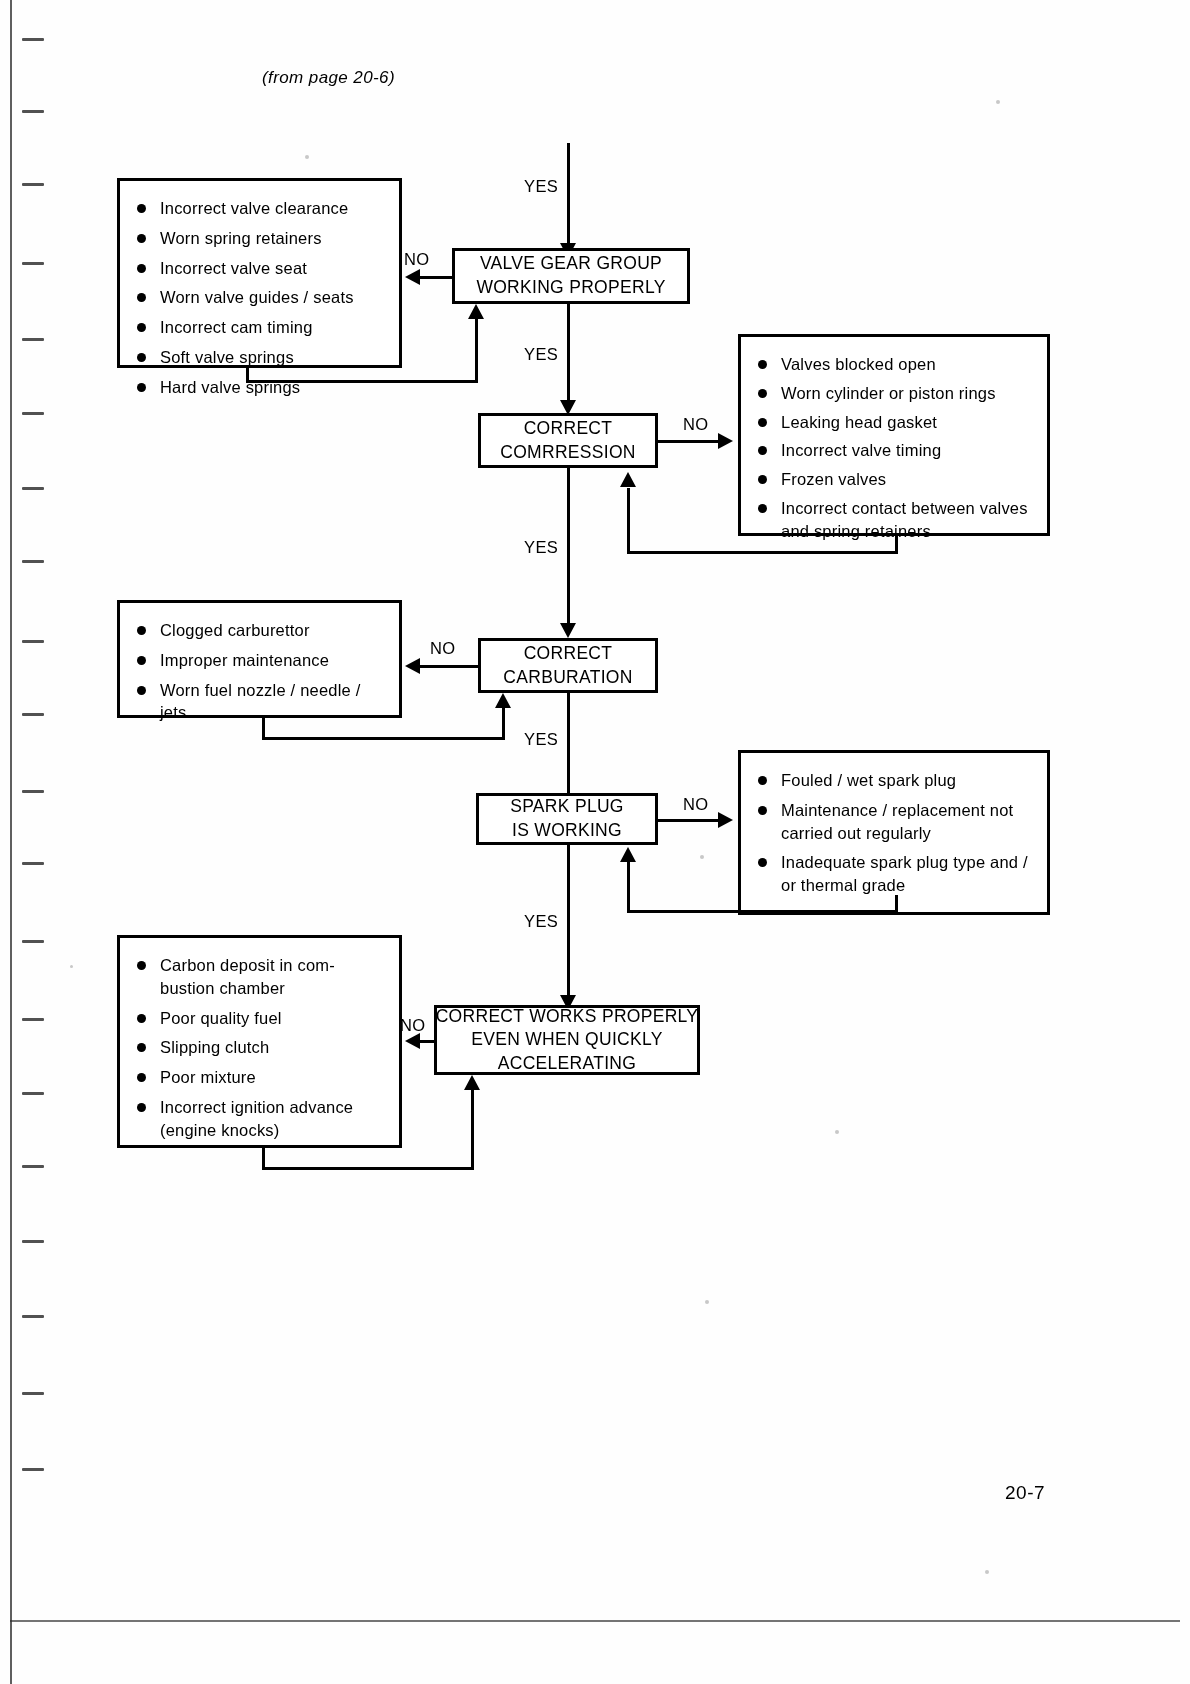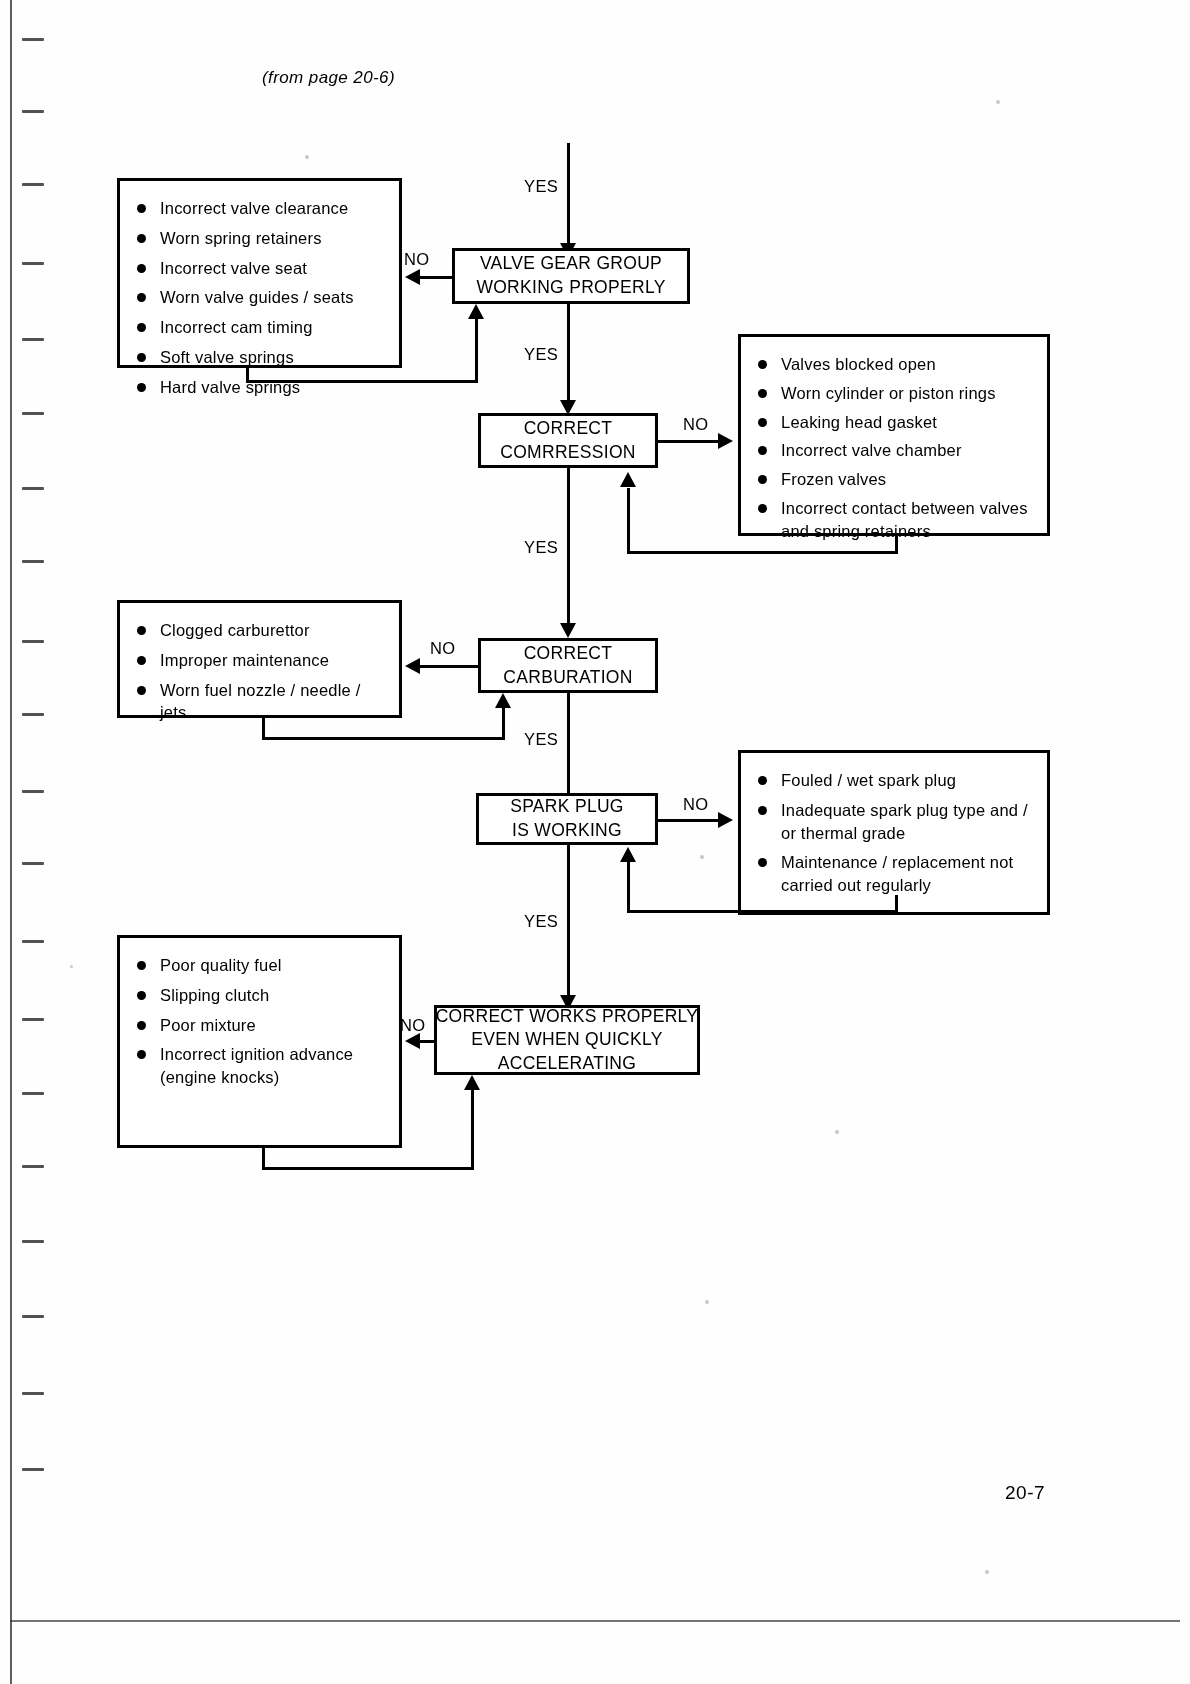--- a/index.html
+++ b/index.html
@@ -258,21 +258,21 @@
       <li>
           <span class="bullet"></span>
           <span class="txt">Worn cylinder or piston rings</span>
         </li>
       <li>
           <span class="bullet"></span>
           <span class="txt">Leaking head gasket</span>
         </li>
       <li>
           <span class="bullet"></span>
-          <span class="txt">Incorrect valve chamber</span>
+          <span class="txt">Incorrect valve timing</span>
         </li>
       <li>
           <span class="bullet"></span>
           <span class="txt">Frozen valves</span>
         </li>
       <li>
           <span class="bullet"></span>
           <span class="txt">Incorrect contact between valves and spring retainers</span>
         </li>
     </ul>
@@ -332,25 +332,25 @@
   <div class="edge-label" style="left:683px; top:795px;">NO</div>
 
   <div class="box cause-list" style="left:738px; top:750px; width:312px; height:165px;">
     <ul>
       <li>
           <span class="bullet"></span>
           <span class="txt">Fouled / wet spark plug</span>
         </li>
       <li>
           <span class="bullet"></span>
+          <span class="txt">Maintenance / replacement  not carried out regularly</span>
+        </li>
+      <li>
+          <span class="bullet"></span>
           <span class="txt">Inadequate spark plug type and / or thermal grade</span>
-        </li>
-      <li>
-          <span class="bullet"></span>
-          <span class="txt">Maintenance / replacement  not carried out regularly</span>
         </li>
     </ul>
   </div>
 
   <div class="ln-v" style="left:895px; top:895px; height:18px;"></div>
   <div class="ln-h" style="left:627px; top:910px; width:271px;"></div>
   <div class="ln-v" style="left:627px; top:862px; height:50px;"></div>
   <div class="arrow-up" style="left:620px; top:847px;"></div>
 
   <div class="ln-v" style="left:567px; top:845px; height:155px;"></div>
@@ -364,20 +364,24 @@
   </div>
 
   <div class="ln-h" style="left:420px; top:1040px; width:16px;"></div>
   <div class="arrow-left" style="left:405px; top:1033px;"></div>
   <div class="edge-label" style="left:400px; top:1016px;">NO</div>
 
   <div class="box cause-list" style="left:117px; top:935px; width:285px; height:213px;">
     <ul>
       <li>
           <span class="bullet"></span>
+          <span class="txt">Carbon deposit in com- bustion chamber</span>
+        </li>
+      <li>
+          <span class="bullet"></span>
           <span class="txt">Poor quality fuel</span>
         </li>
       <li>
           <span class="bullet"></span>
           <span class="txt">Slipping clutch</span>
         </li>
       <li>
           <span class="bullet"></span>
           <span class="txt">Poor mixture</span>
         </li>

